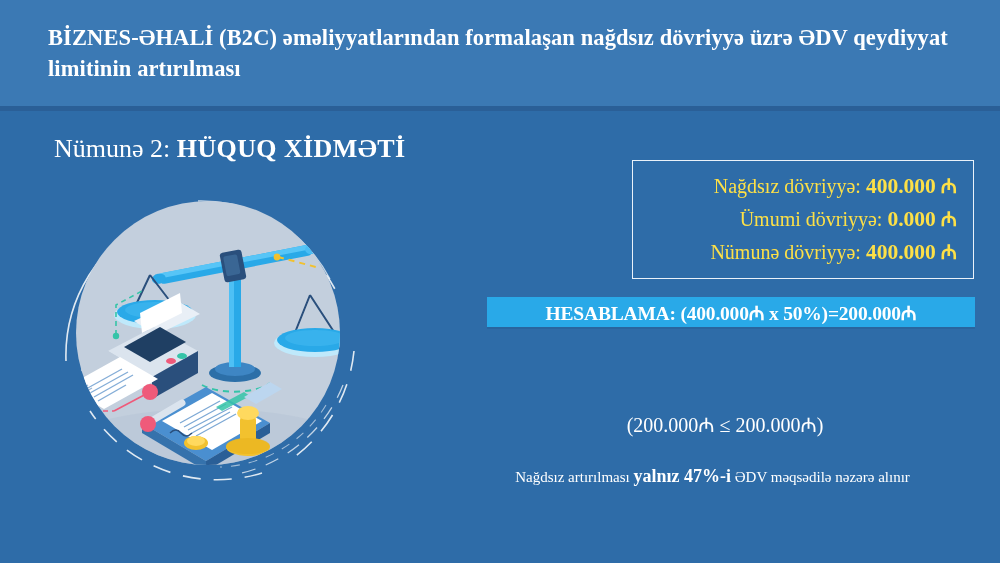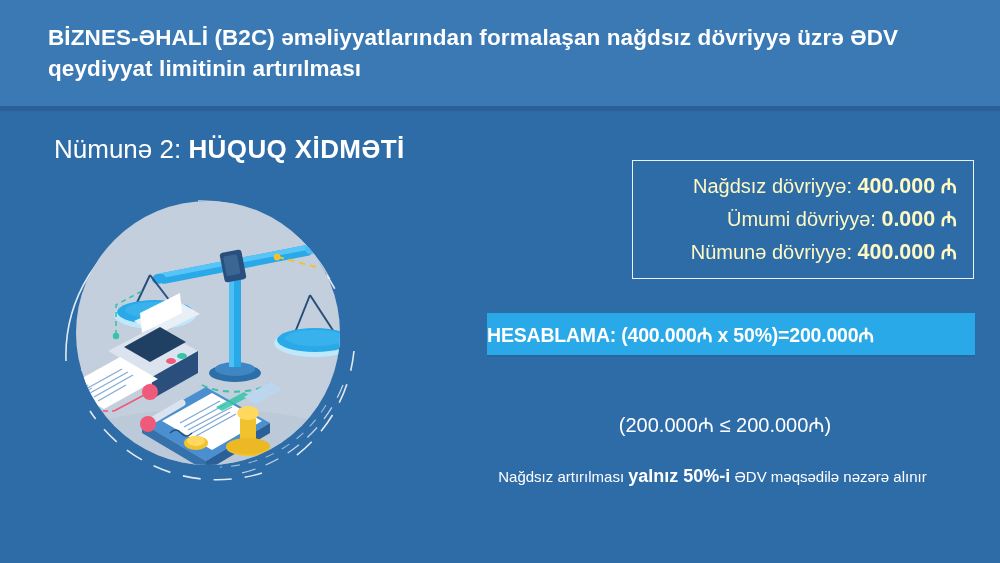--- a/index.html
+++ b/index.html
@@ -12,20 +12,21 @@
     overflow: hidden;
     font-family: "Liberation Sans", sans-serif;
     background: #2e6ca8;
   }
   .slide {
     position: relative;
     width: 1000px;
     height: 563px;
     background: #2e6ca8;
     overflow: hidden;
+    font-family: Liberation Serif, serif;
   }
 
   
   .header {
     position: absolute;
     left: 0; top: 0;
     width: 1000px;
     height: 106px;
     background: #3b79b4;
     box-sizing: border-box;
@@ -86,40 +87,40 @@
     border: 1.6px solid #eaf2fa;
     box-sizing: border-box;
   }
   .figures-list {
     position: absolute;
     right: 16px;
     top: 9px;
     text-align: right;
   }
   .fig-row {
-    color: #fef9c3;
+    color: #fde047;
     font-size: 20px;
     line-height: 33px;
     white-space: nowrap;
   }
   .fig-row .lbl { font-weight: normal; }
   .fig-row .amt { font-weight: bold; font-size: 21.5px; }
   .fig-row .cur { font-weight: bold; font-size: 20px; }
 
   
   .calc-bar {
     position: absolute;
     left: 487px;
-    top: 313px;
+    top: 297px;
     width: 488px;
-    height: 42px;
+    height: 30px;
     background: #29a9e8;
     display: flex;
     align-items: center;
-    justify-content: flex-start;
+    justify-content: center;
     box-shadow: 0 2px 0 rgba(20,70,115,0.18);
   }
   .calc-text {
     color: #ffffff;
     font-size: 19.5px;
     font-weight: bold;
     white-space: nowrap;
     letter-spacing: -0.2px;
   }
 
@@ -350,16 +351,16 @@
     </div>
   </div>
 
   <div class="calc-bar">
     <span class="calc-text">HESABLAMA: (400.000₼ x 50%)=200.000₼</span>
   </div>
 
   <div class="compare-line">(200.000₼ ≤  200.000₼)</div>
 
   <div class="footnote">
-    <span>Nağdsız artırılması </span><span class="fn-strong">yalnız 50%-i</span><span> ƏDV məqsədilə nəzərə alınır</span>
+    <span>Nağdsız artırılması </span><span class="fn-strong">yalnız 47%-i</span><span> ƏDV məqsədilə nəzərə alınır</span>
   </div>
 
 </div>
 
 </body></html>

